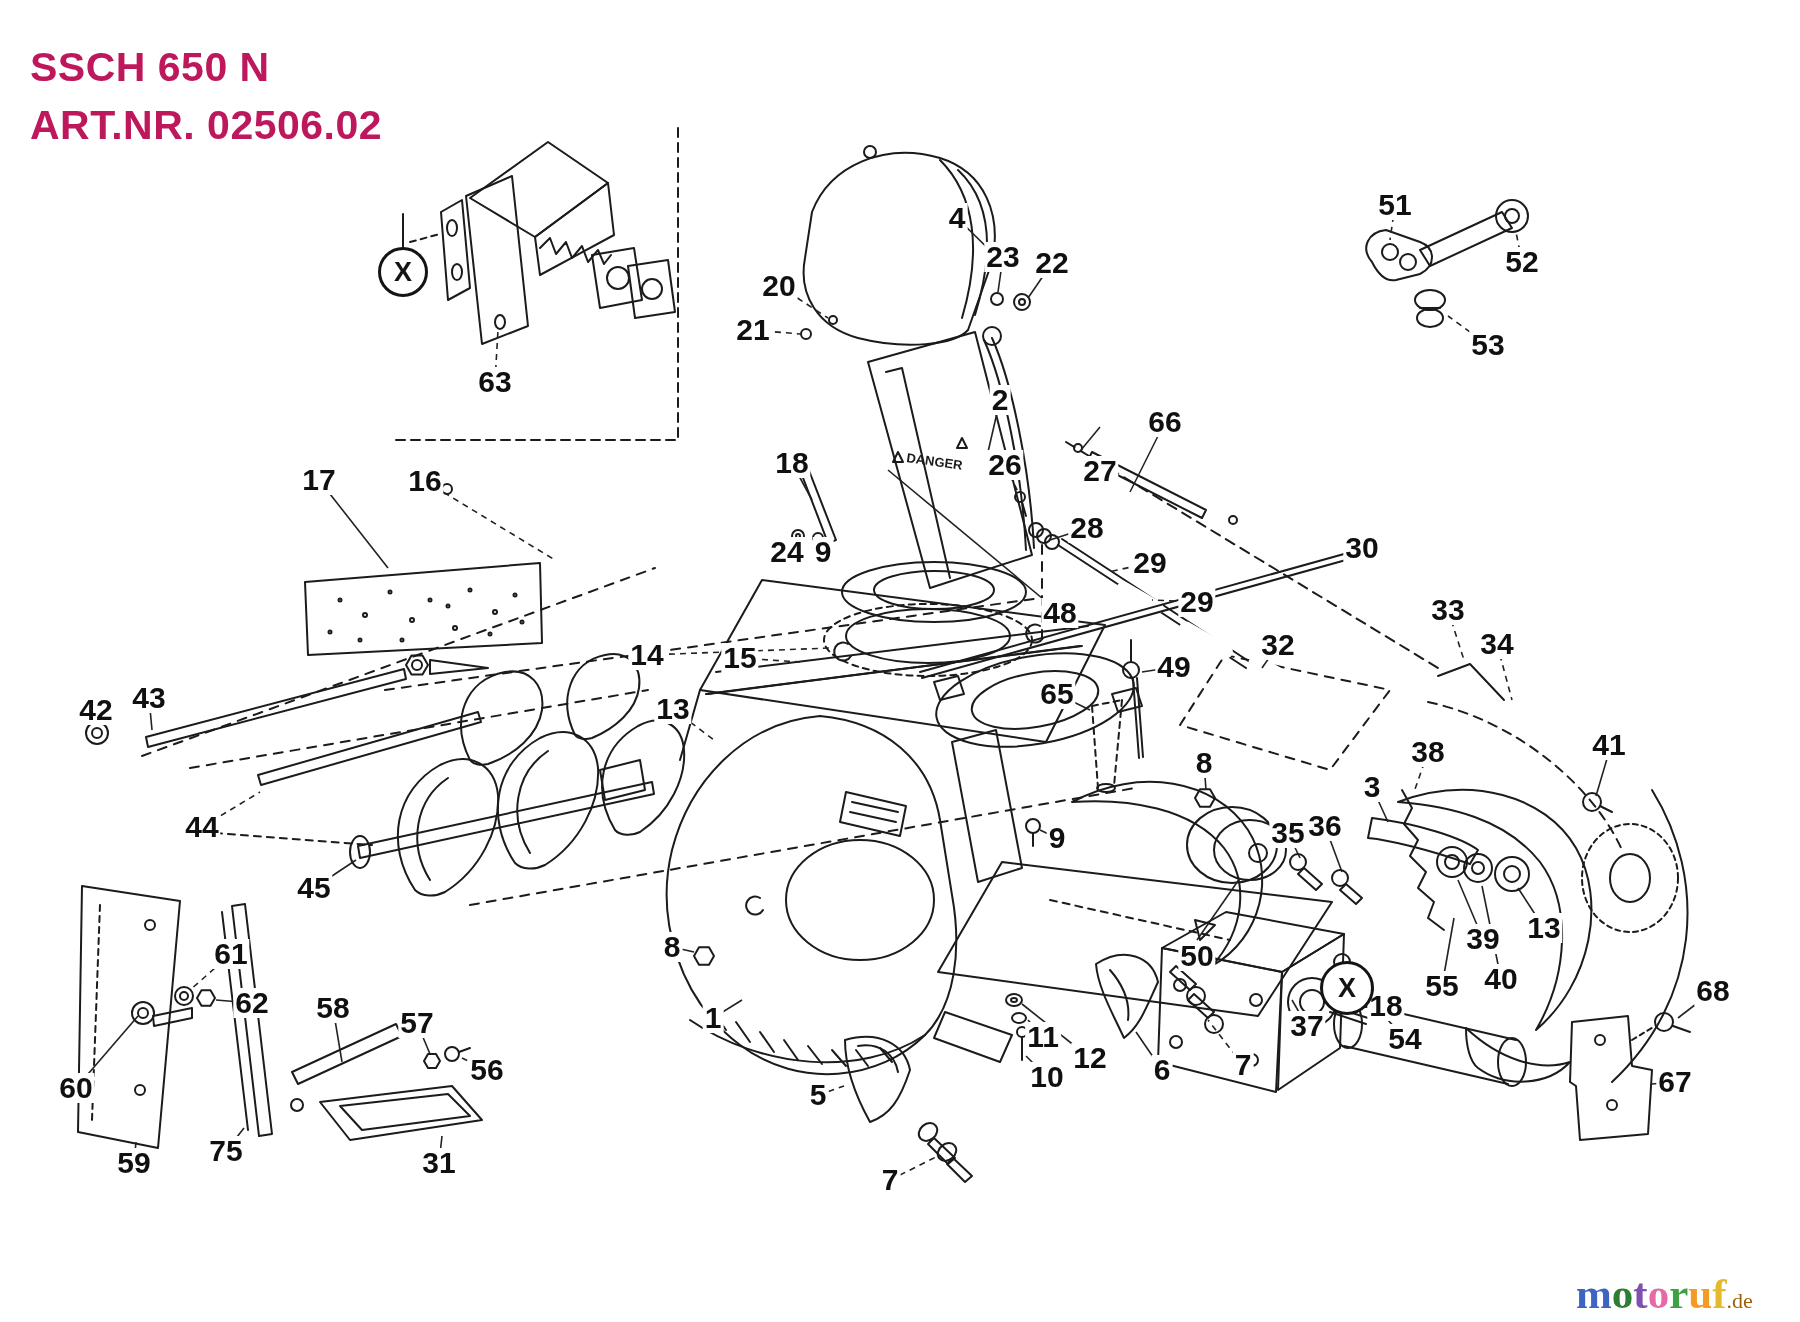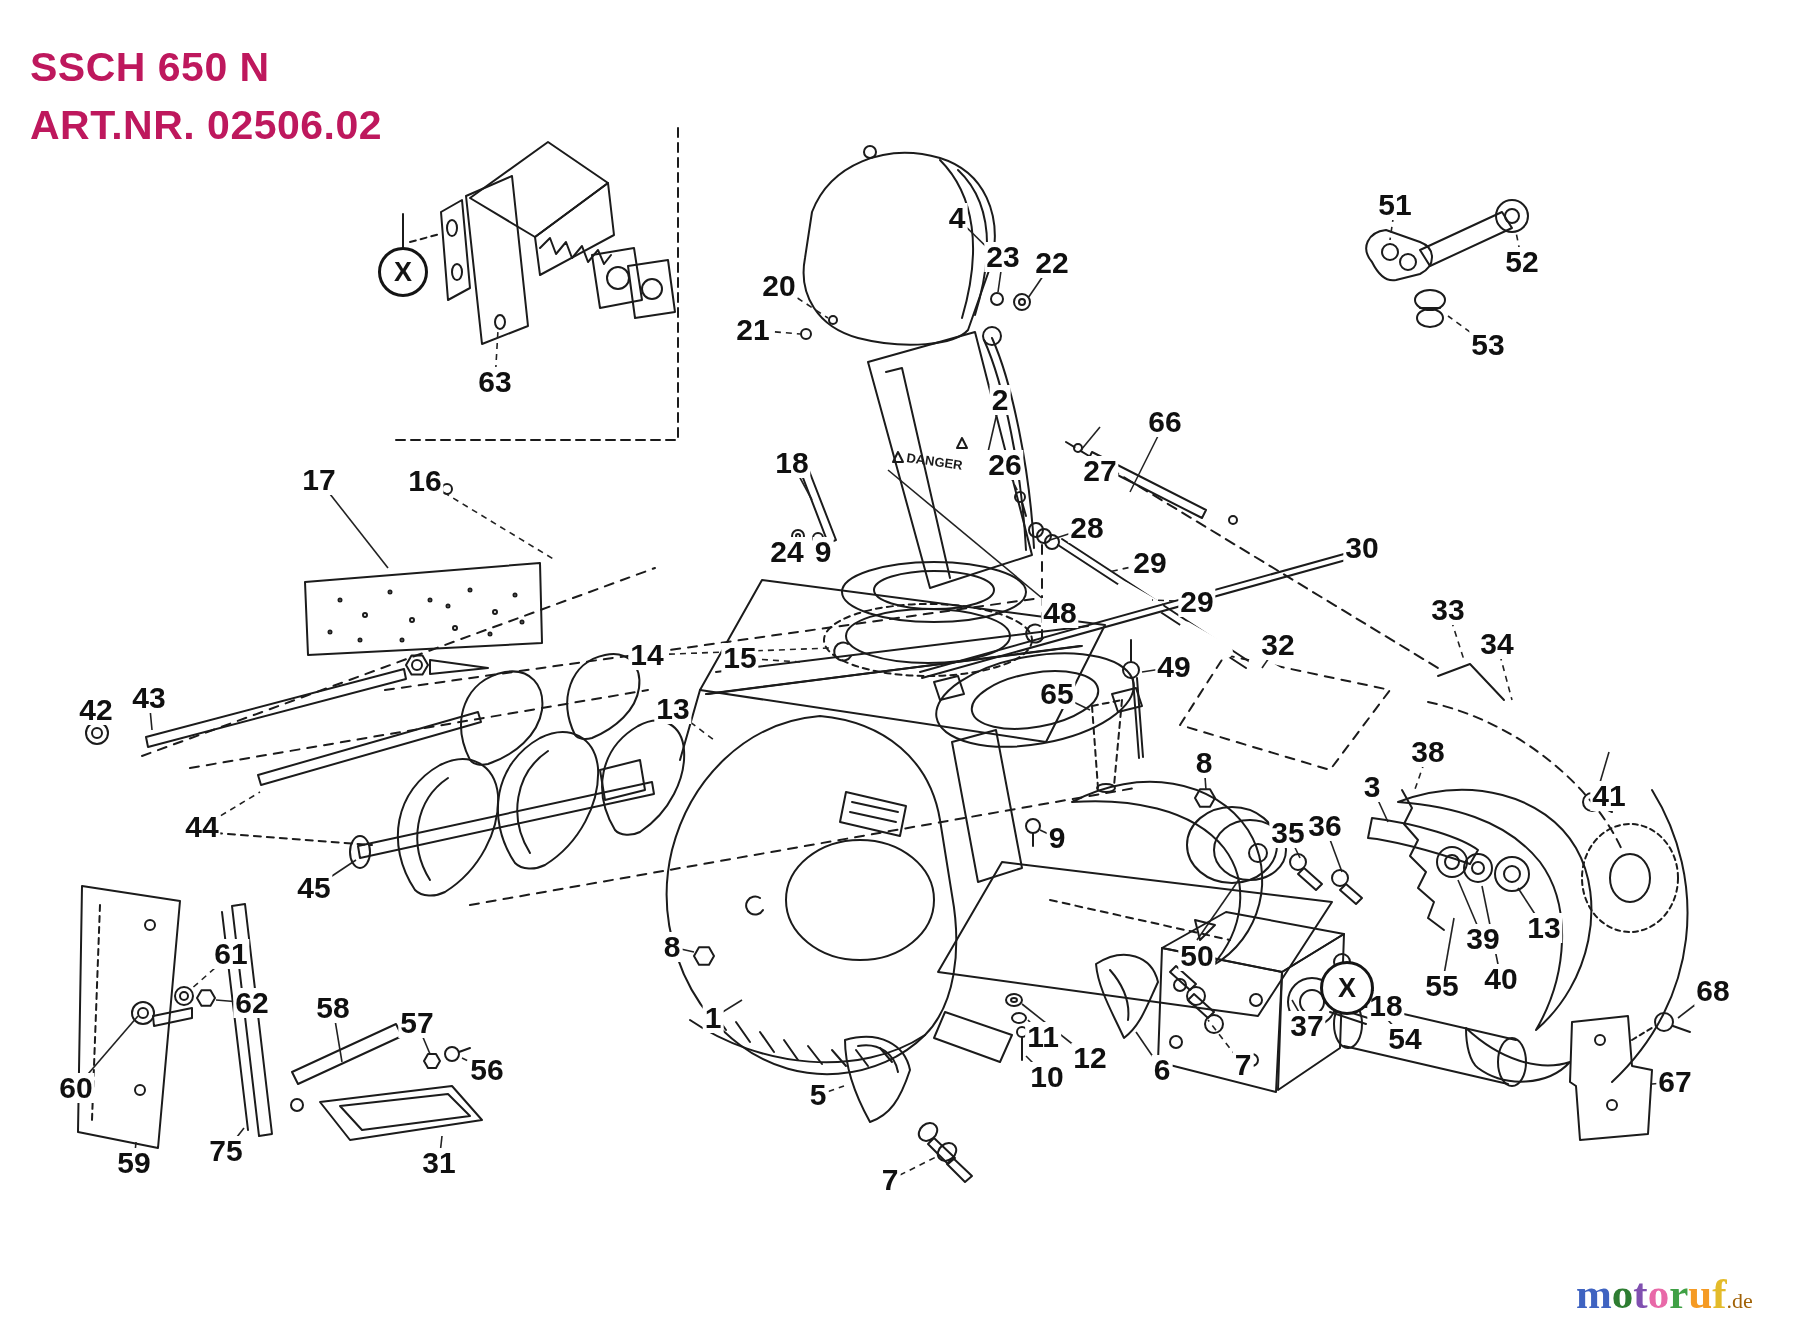--- a/index.html
+++ b/index.html
@@ -472,18 +472,18 @@
     <div class="callout" style="left: 1197px; top: 940px; margin-top: 16px;">50</div>
     <div class="callout" style="left: 1307px; top: 1026px;">37</div>
     <div class="callout" style="left: 1386px; top: 1006px;">18</div>
     <div class="callout" style="left: 1405px; top: 1039px;">54</div>
     <div class="callout" style="left: 1442px; top: 986px;">55</div>
     <div class="callout" style="left: 1483px; top: 939px;">39</div>
     <div class="callout" style="left: 1501px; top: 979px;">40</div>
     <div class="callout" style="left: 1544px; top: 928px;">13</div>
     <div class="callout" style="left: 1372px; top: 787px;">3</div>
     <div class="callout" style="left: 1428px; top: 752px;">38</div>
-    <div class="callout" style="left: 1609px; top: 796px;">41</div>
+    <div class="callout" style="left: 1609px; top: 745px;">41</div>
     <div class="callout" style="left: 1713px; top: 991px;">68</div>
     <div class="callout" style="left: 1675px; top: 1082px;">67</div>
     <div class="xmark" style="left: 403px; top: 272px; width: 44px; height: 44px;">X</div>
     <div class="xmark" style="left: 1347px; top: 988px; width: 48px; height: 48px;">X</div>
   </div>
 
 </body></html>

